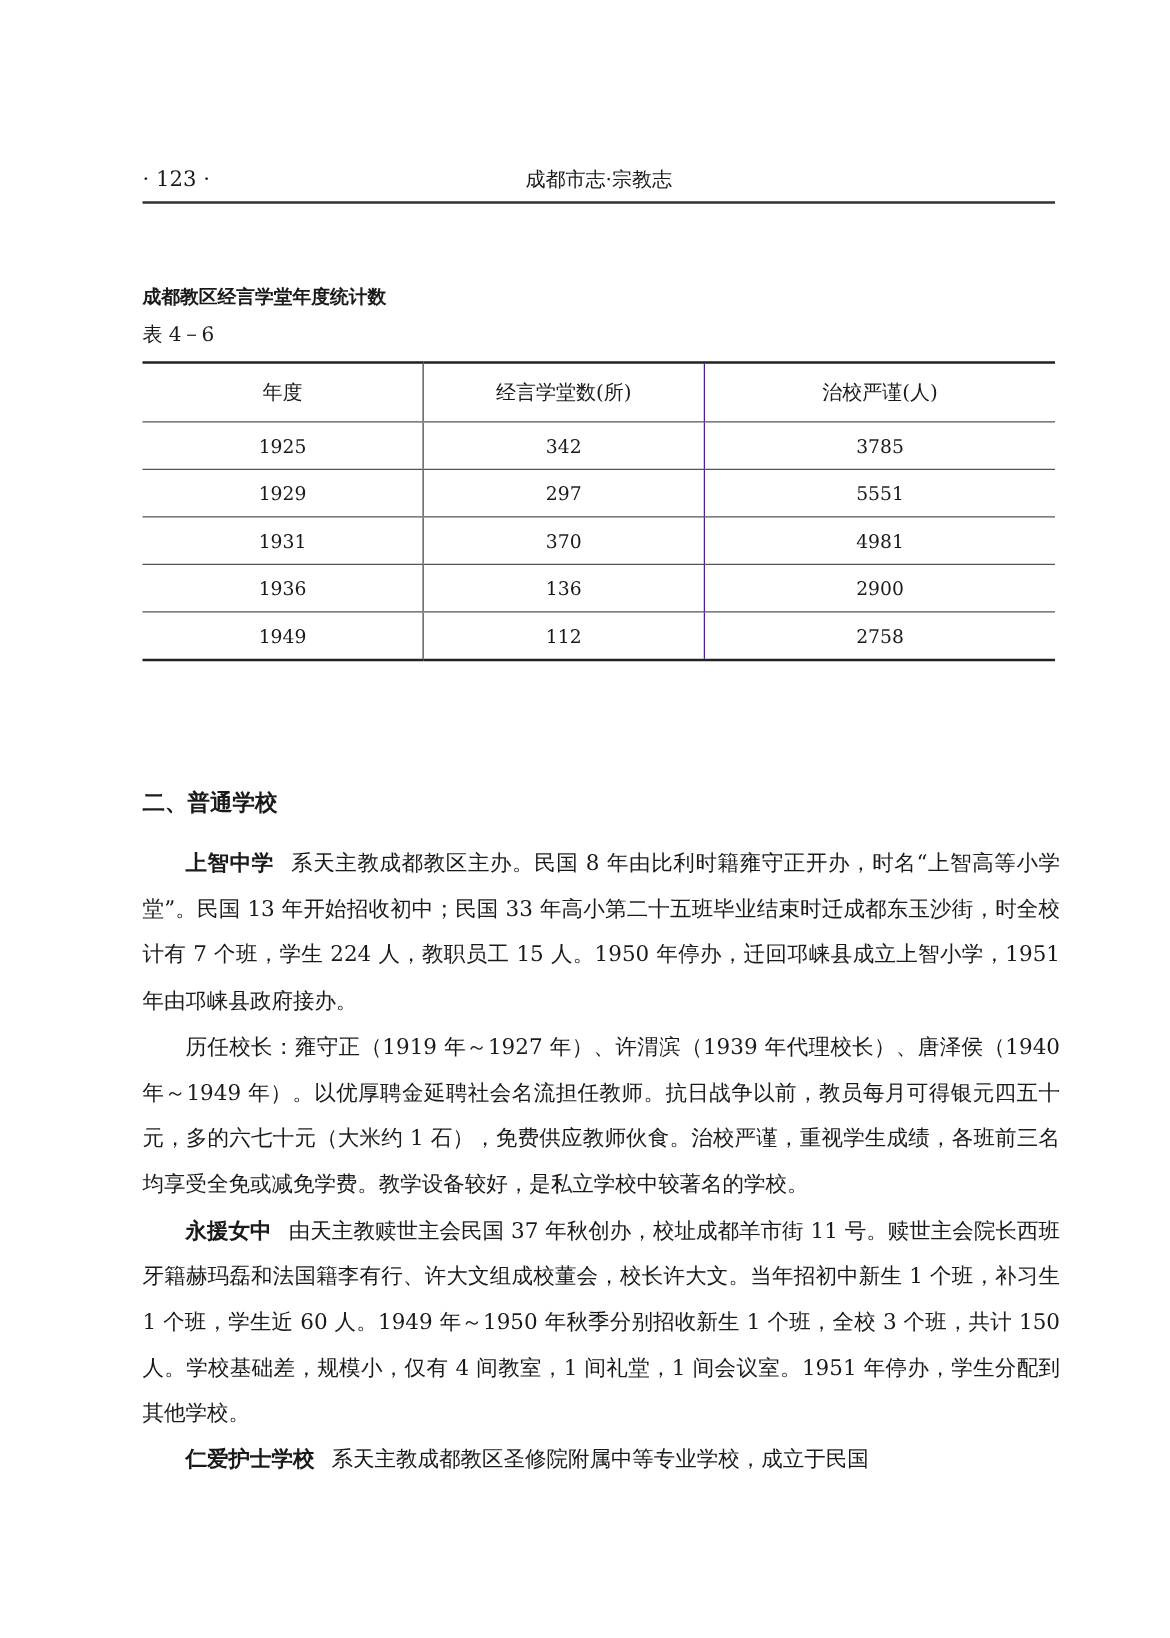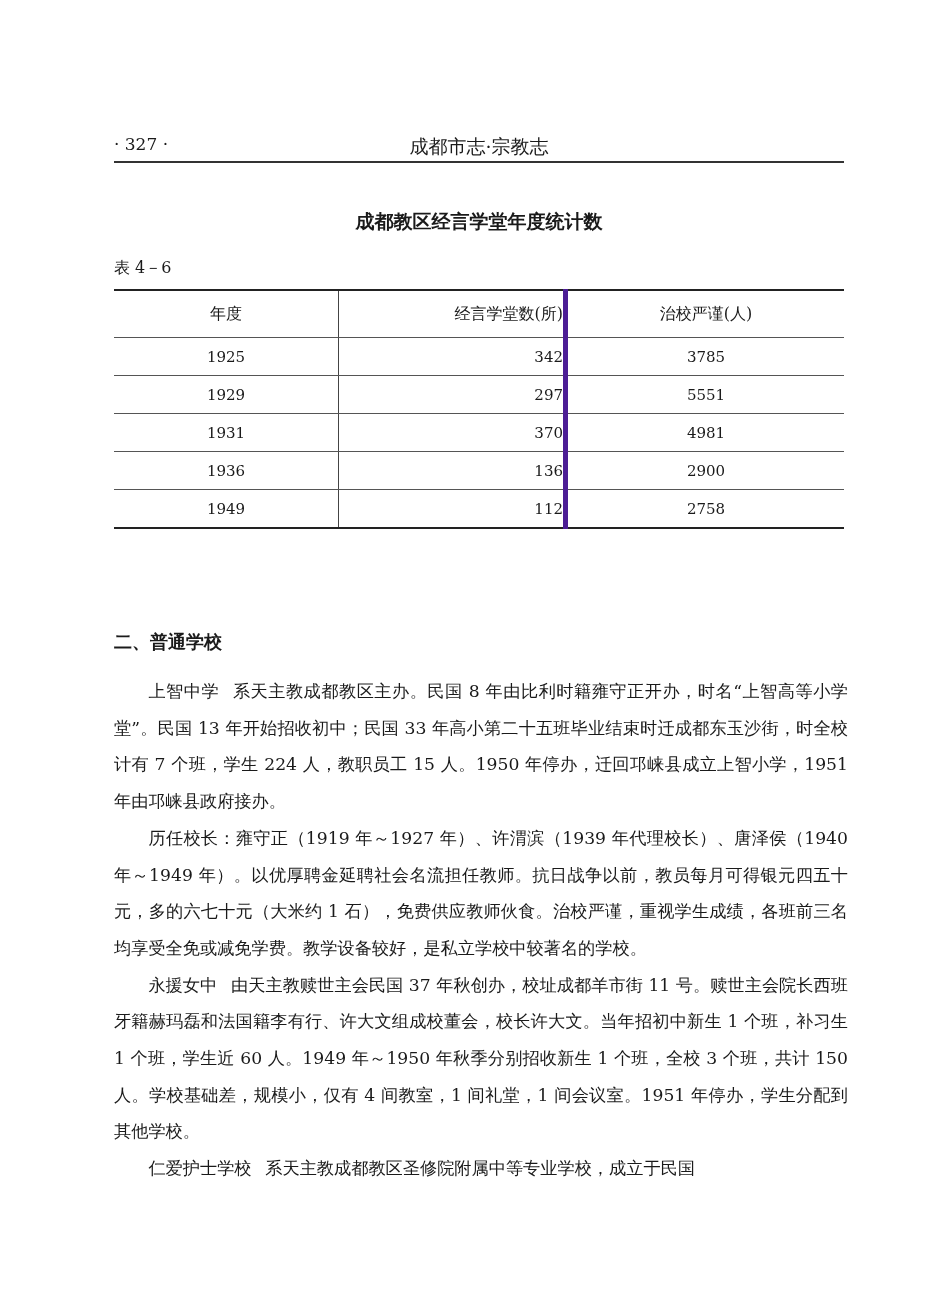--- a/index.html
+++ b/index.html
@@ -4,58 +4,58 @@
 <style>
   html, body { margin: 0; padding: 0; background: #ffffff; }
   body {
     width: 936px; height: 1310px; position: relative; overflow: hidden;
     font-family: "DejaVu Serif", "Liberation Serif", serif; color: #1a1a1a;
   }
   .running-head {
     position: absolute; left: 114px; top: 130px; width: 730px; height: 30px;
   }
   .page-num { position: absolute; left: 0; top: 4px; font-size: 17px; }
-  .book-title { position: absolute; left: 0; right: 0; top: 4px; text-align: center; font-size: 19px; }
+  .book-title { position: absolute; left: 0; right: 0; top: 4px; text-align: center; font-size: 16px; }
   .head-rule {
     position: absolute; left: 114px; top: 161px; width: 730px; height: 2px; background: #333;
   }
   .table-title {
-    position: absolute; left: 114px; top: 209px; width: 730px; text-align: center;
-    font-family: "DejaVu Sans", sans-serif; font-weight: bold; font-size: 19px;
+    position: absolute; left: 114px; top: 228px; width: 730px; 
+    font-family: "DejaVu Sans", sans-serif; font-weight: bold; font-size: 15px;
   }
   .table-number { position: absolute; left: 114px; top: 258px; font-size: 16px; text-align: right; }
   table.stats {
     position: absolute; left: 114px; top: 289px; width: 730px;
     border-collapse: collapse; font-size: 15px;
   }
   table.stats th, table.stats td {
     text-align: center; font-weight: normal; height: 37px; padding: 0;
     border-top: 1px solid #555; border-bottom: 1px solid #555;
   }
   table.stats th { height: 46px; font-size: 16px; }
   table.stats thead tr th { border-top: 2px solid #222; }
   table.stats tbody tr:last-child td { border-bottom: 2px solid #222; }
   table.stats .c1 { width: 224px; }
-  table.stats .c2 { width: 224px; border-left: 1px solid #444; border-right: 5px solid #4c1d95; text-align: right; }
+  table.stats .c2 { width: 224px; border-left: 1px solid #444; border-right: 1px solid #4c1d95; }
   .section-heading {
     position: absolute; left: 114px; top: 630px;
     font-family: "DejaVu Sans", sans-serif; font-weight: bold; font-size: 18px;
   }
   .body-text {
     position: absolute; left: 114px; top: 673px; width: 734px;
     font-size: 17.2px; line-height: 36.7px; text-align: justify;
   }
   .body-text p { margin: 0; text-indent: 2em; }
-  .lead { font-family: "DejaVu Sans", sans-serif; font-weight: normal; margin-right: 0.8em; }
+  .lead { font-family: "DejaVu Sans", sans-serif; font-weight: bold; margin-right: 0.8em; }
 </style>
 </head>
 <body>
 
 <div class="running-head">
-  <span class="page-num">· 327 ·</span>
+  <span class="page-num">· 123 ·</span>
   <span class="book-title">成都市志·宗教志</span>
 </div>
 <div class="head-rule"></div>
 
 <div class="table-title">成都教区经言学堂年度统计数</div>
 <div class="table-number">表 4－6</div>
 
 <table class="stats">
   <thead>
     <tr>

